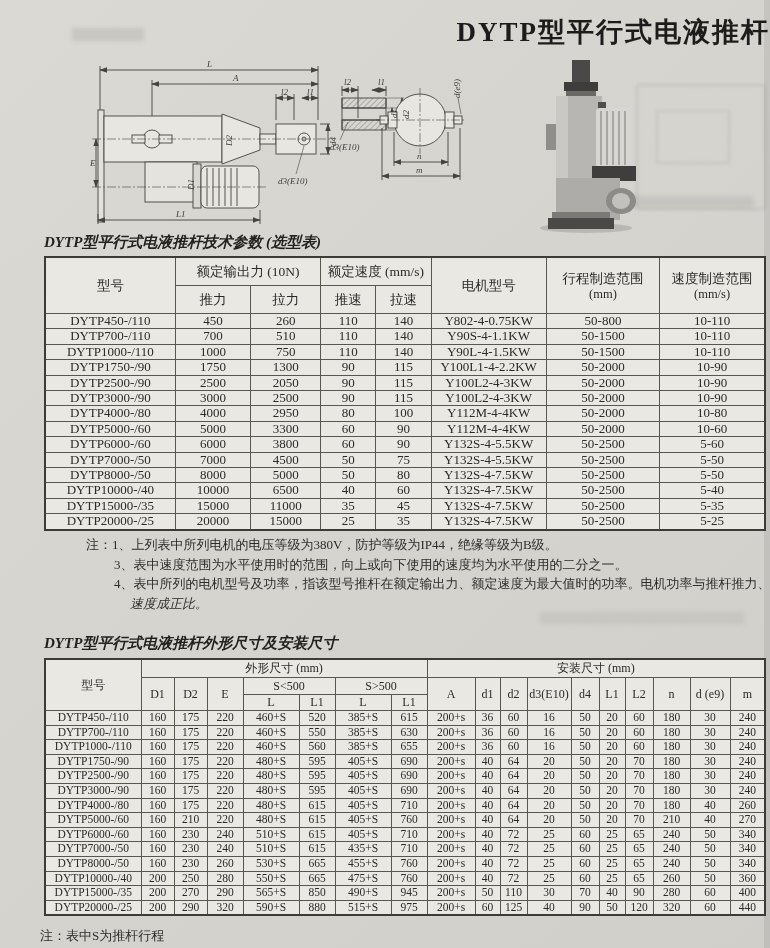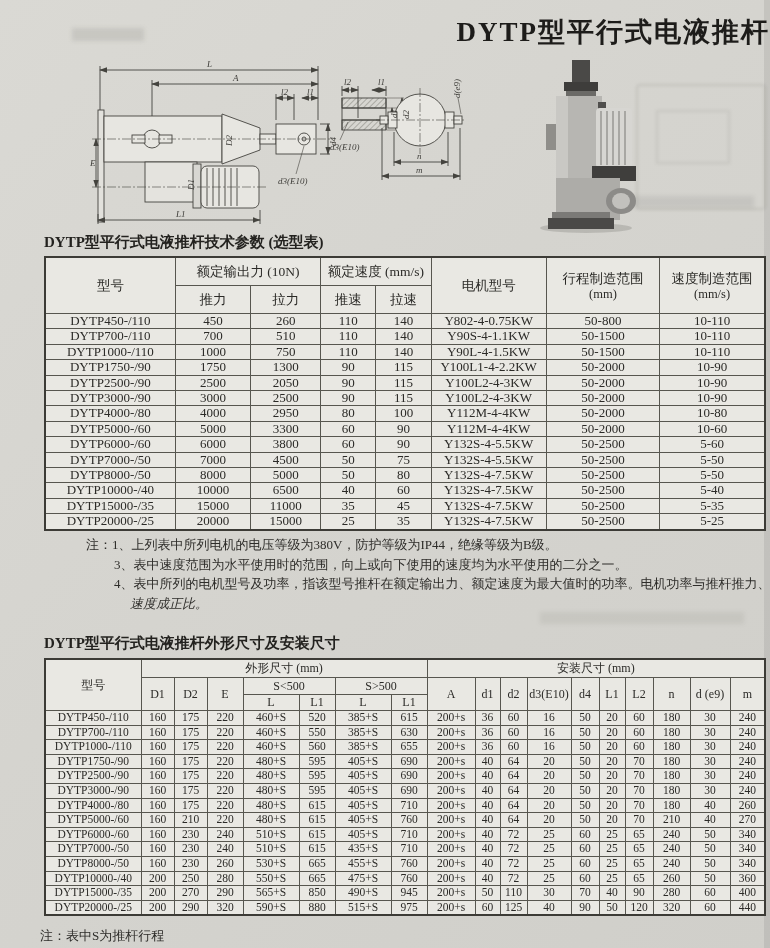--- a/index.html
+++ b/index.html
@@ -1,21 +1,21 @@
 <!DOCTYPE html>
 <html><head>
 <meta charset="utf-8">
 <style>
   html,body{margin:0;padding:0;background:#b8b7b2;}
   .page{position:relative;width:770px;height:948px;margin:0 auto;overflow:hidden;
         background:linear-gradient(135deg,#dad9d4 0%,#d5d4cf 45%,#d0cfca 100%);
         font-family:"Liberation Serif","DejaVu Serif",serif;color:#2b2a27;}
   .page-title{position:absolute;top:14px;left:0;width:100%;text-align:right;
         font-size:27px;font-weight:bold;letter-spacing:2px;color:#1d1c1a;}
-  .sec-title{position:absolute;left:44px;font-size:15px;font-weight:bold;color:#23221f;}
+  .sec-title{position:absolute;left:44px;font-size:15px;font-weight:bold;color:#23221f;font-style:italic;}
   #sec1{top:233px}
   #sec2{top:634px}
   table{border-collapse:collapse;table-layout:fixed;background:#e9e8e3;border:2px solid #3c3b36;}
   th,td{border:1px solid #57564f;text-align:center;vertical-align:middle;padding:0;
         font-weight:normal;overflow:hidden;white-space:nowrap;}
   .t1{position:absolute;left:44px;top:256px;width:722px;}
   .t1 th{font-size:13.5px;height:27px;margin-top:42px;}
   .t1 td{font-size:13px;height:14.4px;line-height:14.4px;}
   .t2{position:absolute;left:44px;top:658px;width:722px;}
   .t2 th{font-size:12px;}

